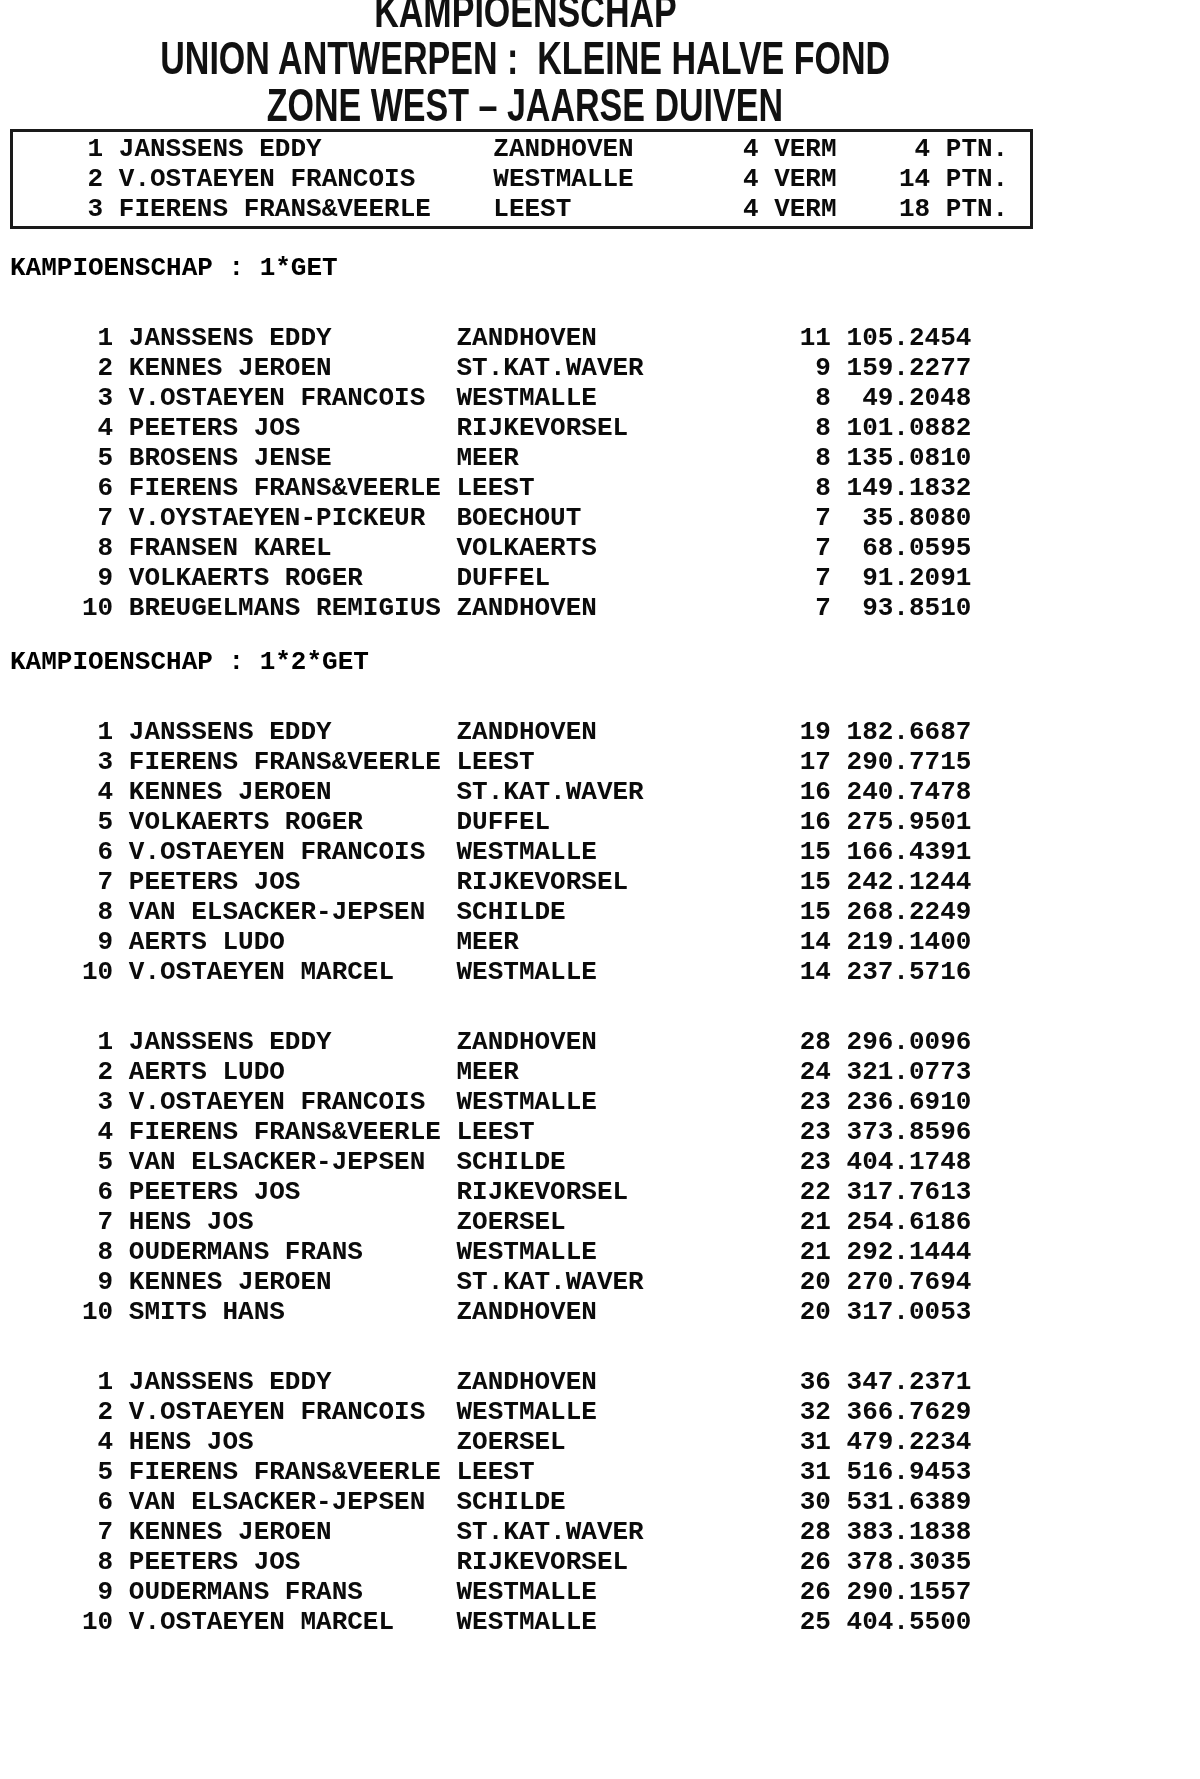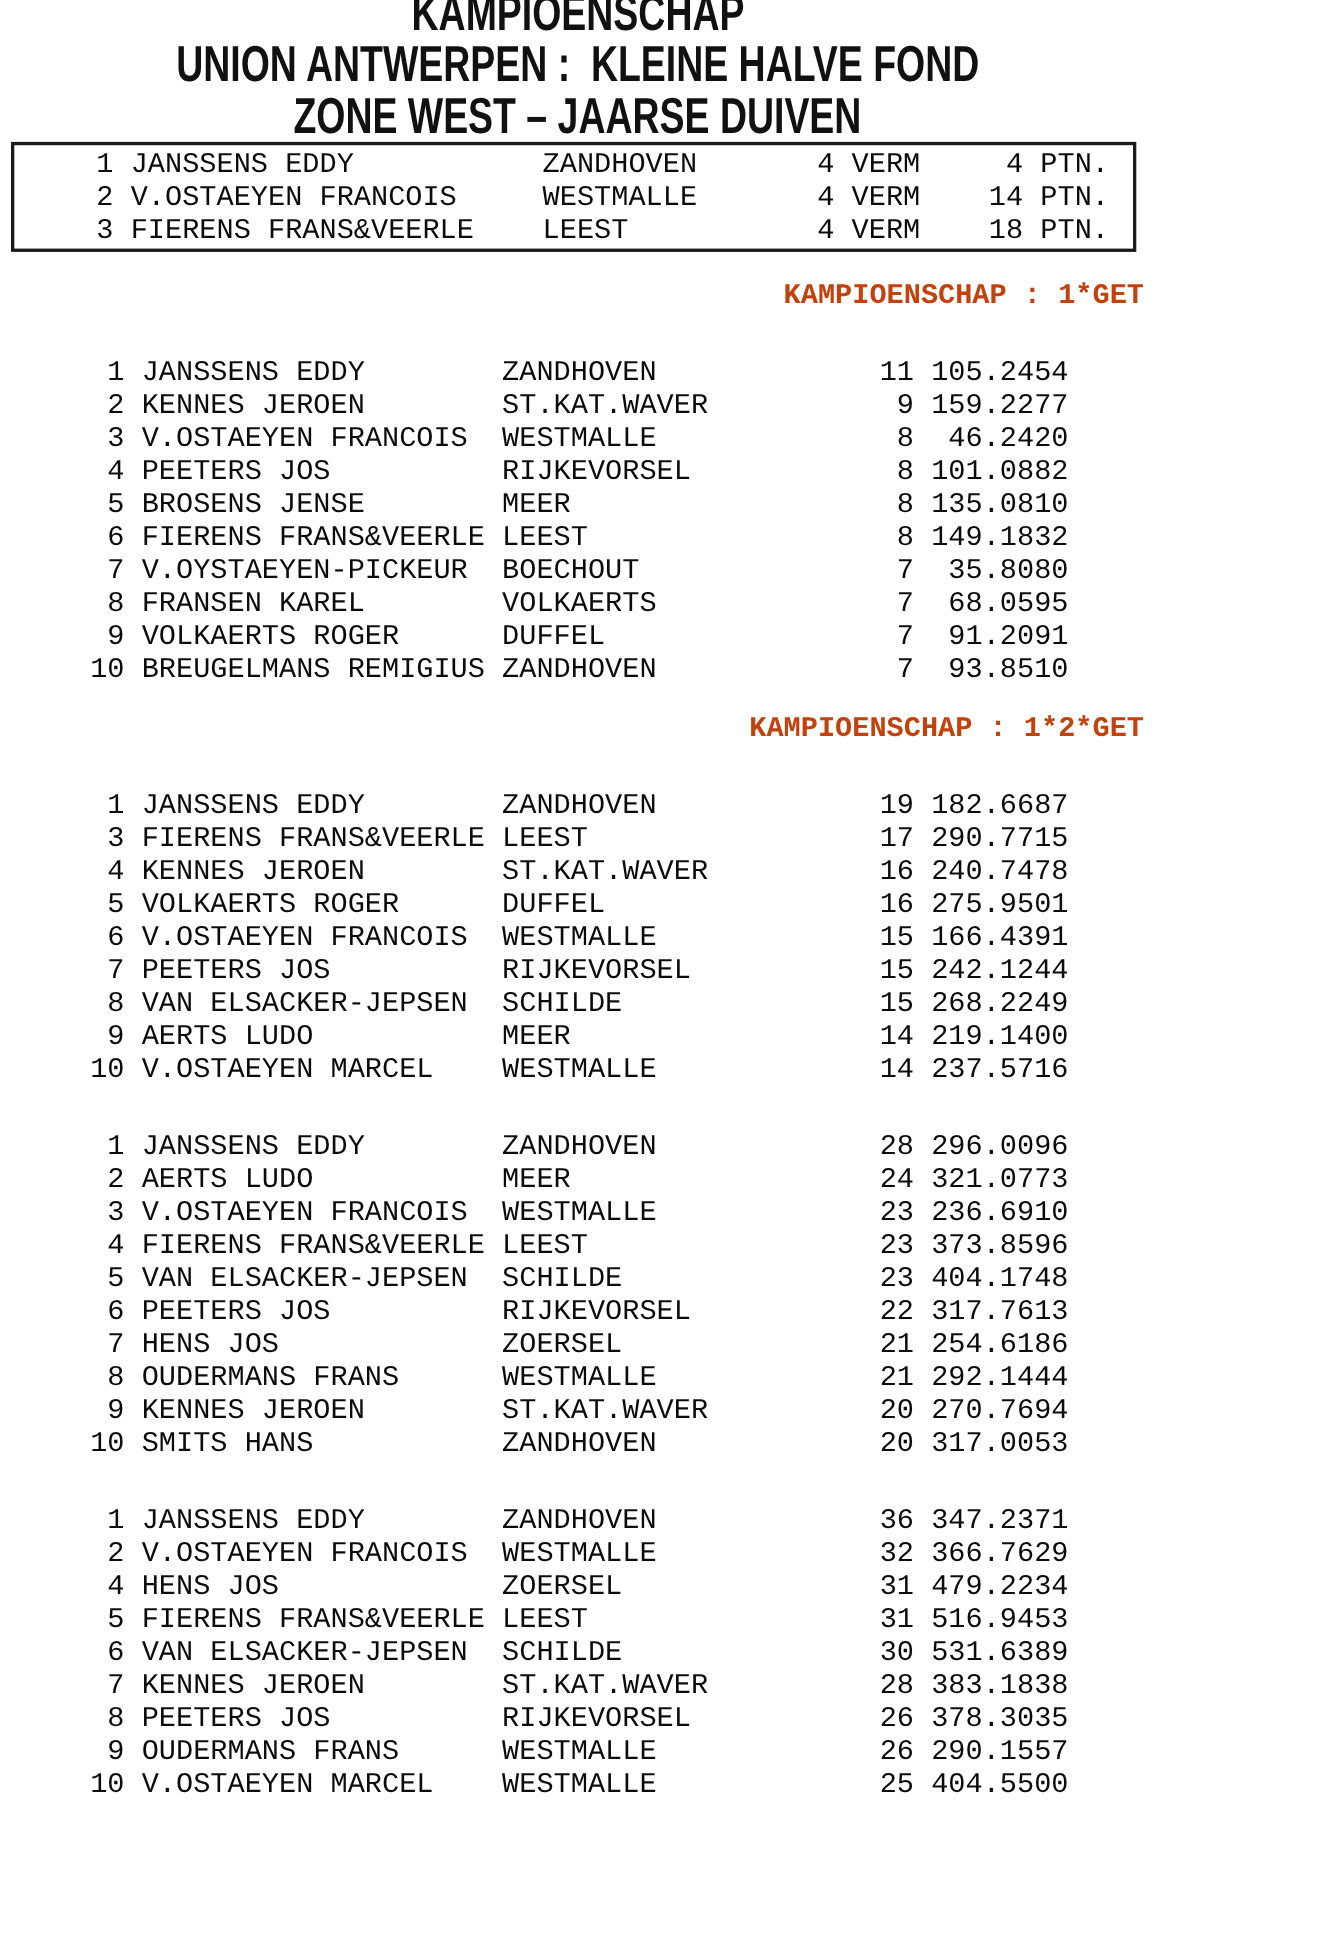--- a/index.html
+++ b/index.html
@@ -37,35 +37,35 @@
   }
   
   .top-box {
     border: 3px solid #1a1a1a;
     padding: 2px 0 2px 59px;
     box-sizing: border-box;
     width: 1023px;
   }
   .mono-row {
     font-family: "Liberation Mono", monospace;
-    font-weight: normal;
+    font-weight: bold;
     font-size: 26px;
     line-height: 30px;
     white-space: pre;
     color: #0b0b0b;
   }
   .section-header {
     font-family: "Liberation Mono", monospace;
     font-weight: bold;
     font-size: 26px;
     line-height: 30px;
     white-space: pre;
-    text-align: right;
+    text-align: left;
     margin: 24px 0 34px 0;
-    color: #c2410c;
+    color: #000000;
   }
   .list {
     margin-left: 72px;
     margin-top: 40px;
   }
 </style>
 </head>
 <body>
 
 <div class="content">
@@ -82,21 +82,21 @@
         <div class="mono-row"><span> 2 </span><span>V.OSTAEYEN FRANCOIS     </span><span>WESTMALLE      </span><span> 4 </span><span>VERM  </span><span>  14 </span><span>PTN.</span></div>
         <div class="mono-row"><span> 3 </span><span>FIERENS FRANS&amp;VEERLE    </span><span>LEEST          </span><span> 4 </span><span>VERM  </span><span>  18 </span><span>PTN.</span></div>
       </div>
   </div>
 
   <div>
     <div class="section-header">KAMPIOENSCHAP : 1*GET</div>
     <div class="list">
         <div class="mono-row"><span> 1 </span><span>JANSSENS EDDY        </span><span>ZANDHOVEN             </span><span>11 </span><span>105.2454</span></div>
         <div class="mono-row"><span> 2 </span><span>KENNES JEROEN        </span><span>ST.KAT.WAVER          </span><span> 9 </span><span>159.2277</span></div>
-        <div class="mono-row"><span> 3 </span><span>V.OSTAEYEN FRANCOIS  </span><span>WESTMALLE             </span><span> 8 </span><span> 46.2420</span></div>
+        <div class="mono-row"><span> 3 </span><span>V.OSTAEYEN FRANCOIS  </span><span>WESTMALLE             </span><span> 8 </span><span> 49.2048</span></div>
         <div class="mono-row"><span> 4 </span><span>PEETERS JOS          </span><span>RIJKEVORSEL           </span><span> 8 </span><span>101.0882</span></div>
         <div class="mono-row"><span> 5 </span><span>BROSENS JENSE        </span><span>MEER                  </span><span> 8 </span><span>135.0810</span></div>
         <div class="mono-row"><span> 6 </span><span>FIERENS FRANS&amp;VEERLE </span><span>LEEST                 </span><span> 8 </span><span>149.1832</span></div>
         <div class="mono-row"><span> 7 </span><span>V.OYSTAEYEN-PICKEUR  </span><span>BOECHOUT              </span><span> 7 </span><span> 35.8080</span></div>
         <div class="mono-row"><span> 8 </span><span>FRANSEN KAREL        </span><span>VOLKAERTS             </span><span> 7 </span><span> 68.0595</span></div>
         <div class="mono-row"><span> 9 </span><span>VOLKAERTS ROGER      </span><span>DUFFEL                </span><span> 7 </span><span> 91.2091</span></div>
         <div class="mono-row"><span>10 </span><span>BREUGELMANS REMIGIUS </span><span>ZANDHOVEN             </span><span> 7 </span><span> 93.8510</span></div>
       </div>
   </div>
 

